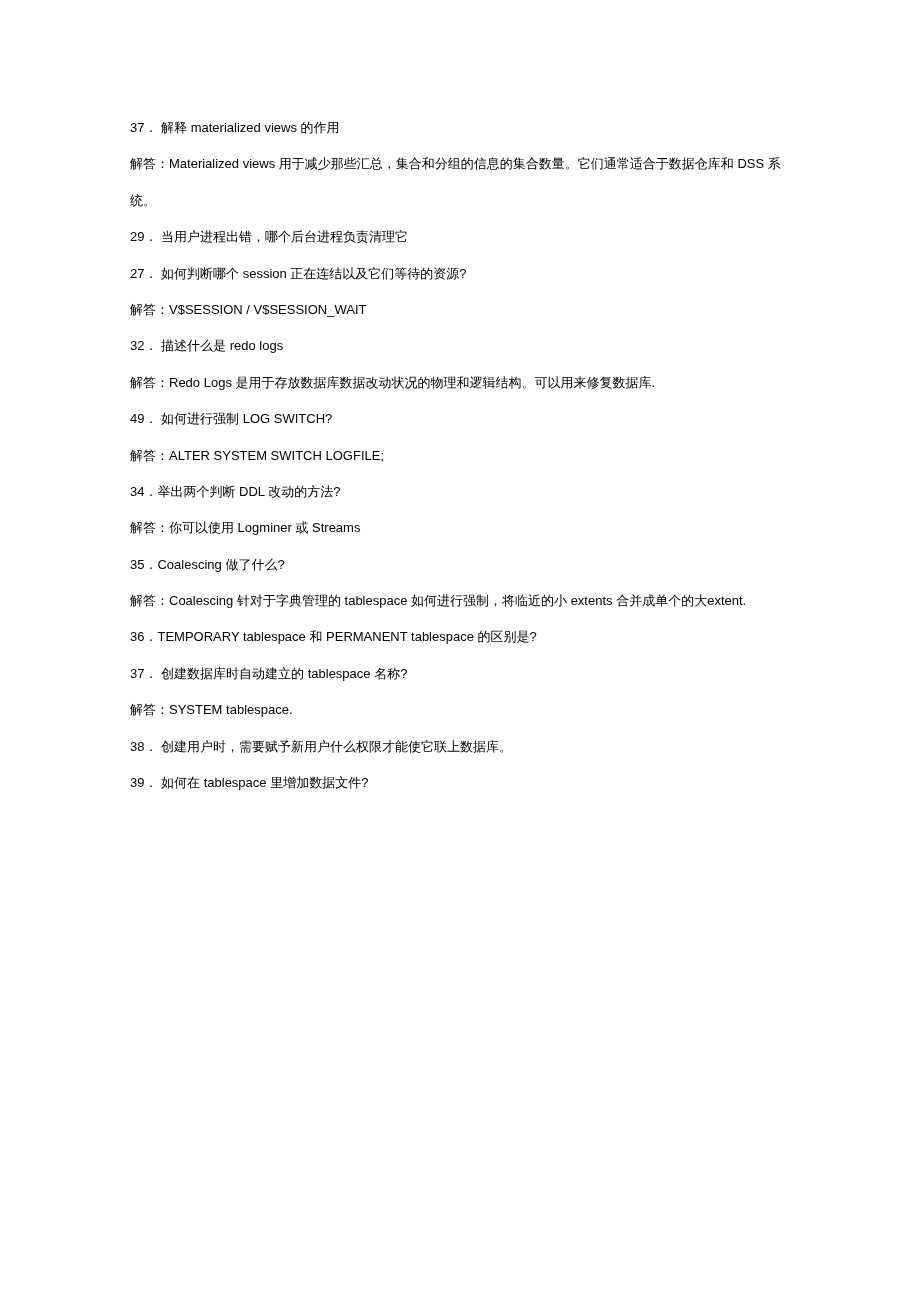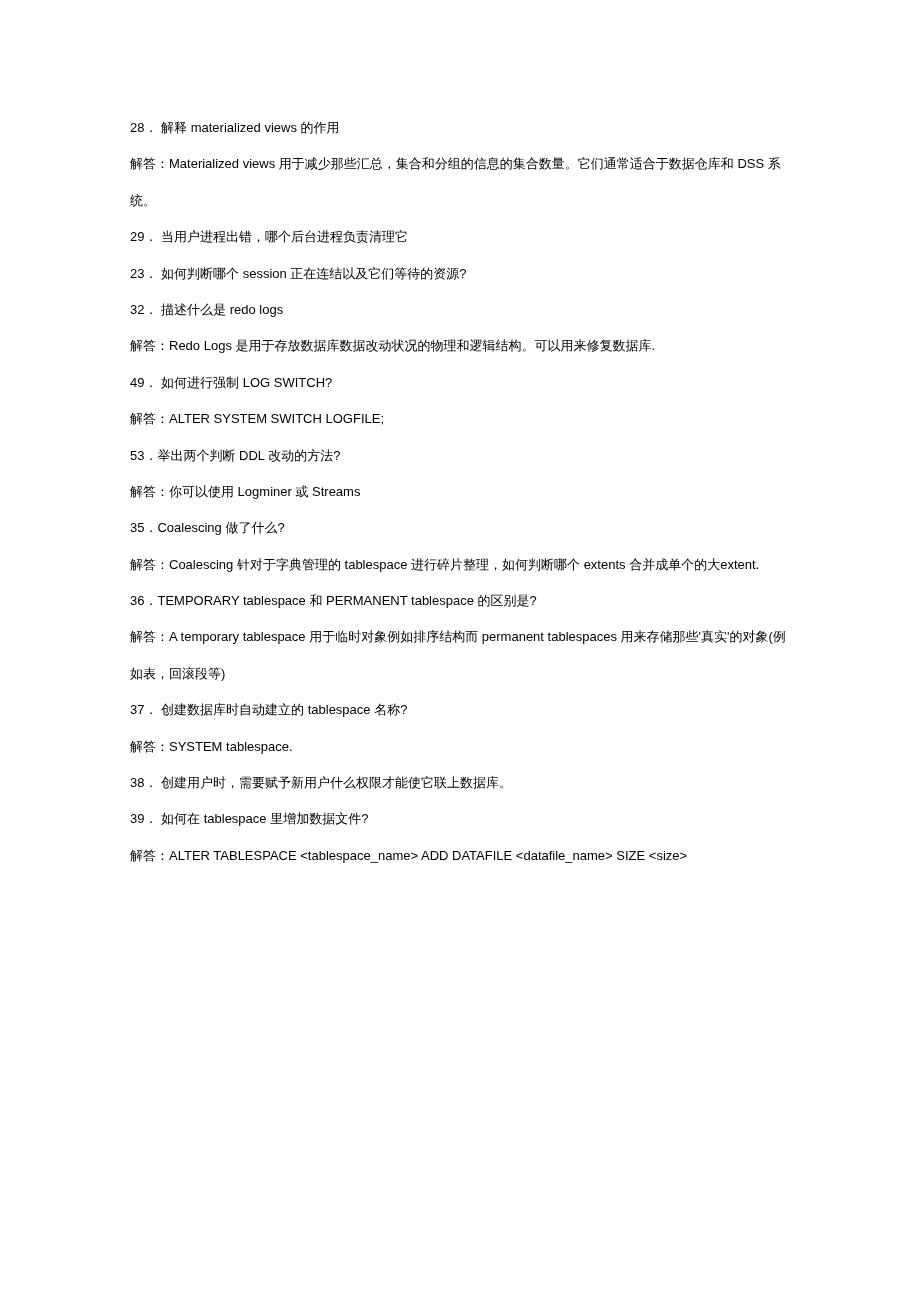--- a/index.html
+++ b/index.html
@@ -18,32 +18,31 @@
       line-height: 2.8;
     }
     .para {
       margin: 0;
     }
   </style>
 </head>
 <body>
 
 <div class="page">
-  <p class="para">28． 解释 materialized views 的作用</p>
+  <p class="para">37． 解释 materialized views 的作用</p>
   <p class="para">解答：Materialized views 用于减少那些汇总，集合和分组的信息的集合数量。它们通常适合于数据仓库和 DSS 系统。</p>
   <p class="para">29． 当用户进程出错，哪个后台进程负责清理它</p>
-  <p class="para">23． 如何判断哪个 session 正在连结以及它们等待的资源?</p>
+  <p class="para">27． 如何判断哪个 session 正在连结以及它们等待的资源?</p>
+  <p class="para">解答：V$SESSION / V$SESSION_WAIT</p>
   <p class="para">32． 描述什么是 redo logs</p>
   <p class="para">解答：Redo Logs 是用于存放数据库数据改动状况的物理和逻辑结构。可以用来修复数据库.</p>
   <p class="para">49． 如何进行强制 LOG SWITCH?</p>
   <p class="para">解答：ALTER SYSTEM SWITCH LOGFILE;</p>
-  <p class="para">53．举出两个判断 DDL 改动的方法?</p>
+  <p class="para">34．举出两个判断 DDL 改动的方法?</p>
   <p class="para">解答：你可以使用 Logminer 或 Streams</p>
   <p class="para">35．Coalescing 做了什么?</p>
-  <p class="para">解答：Coalescing 针对于字典管理的 tablespace 进行碎片整理，如何判断哪个 extents 合并成单个的大extent.</p>
+  <p class="para">解答：Coalescing 针对于字典管理的 tablespace 如何进行强制，将临近的小 extents 合并成单个的大extent.</p>
   <p class="para">36．TEMPORARY tablespace 和 PERMANENT tablespace 的区别是?</p>
-  <p class="para">解答：A temporary tablespace 用于临时对象例如排序结构而 permanent tablespaces 用来存储那些'真实'的对象(例如表，回滚段等)</p>
   <p class="para">37． 创建数据库时自动建立的 tablespace 名称?</p>
   <p class="para">解答：SYSTEM tablespace.</p>
   <p class="para">38． 创建用户时，需要赋予新用户什么权限才能使它联上数据库。</p>
   <p class="para">39． 如何在 tablespace 里增加数据文件?</p>
-  <p class="para">解答：ALTER TABLESPACE &lt;tablespace_name&gt; ADD DATAFILE &lt;datafile_name&gt; SIZE &lt;size&gt;</p>
 </div>
 
 </body></html>

